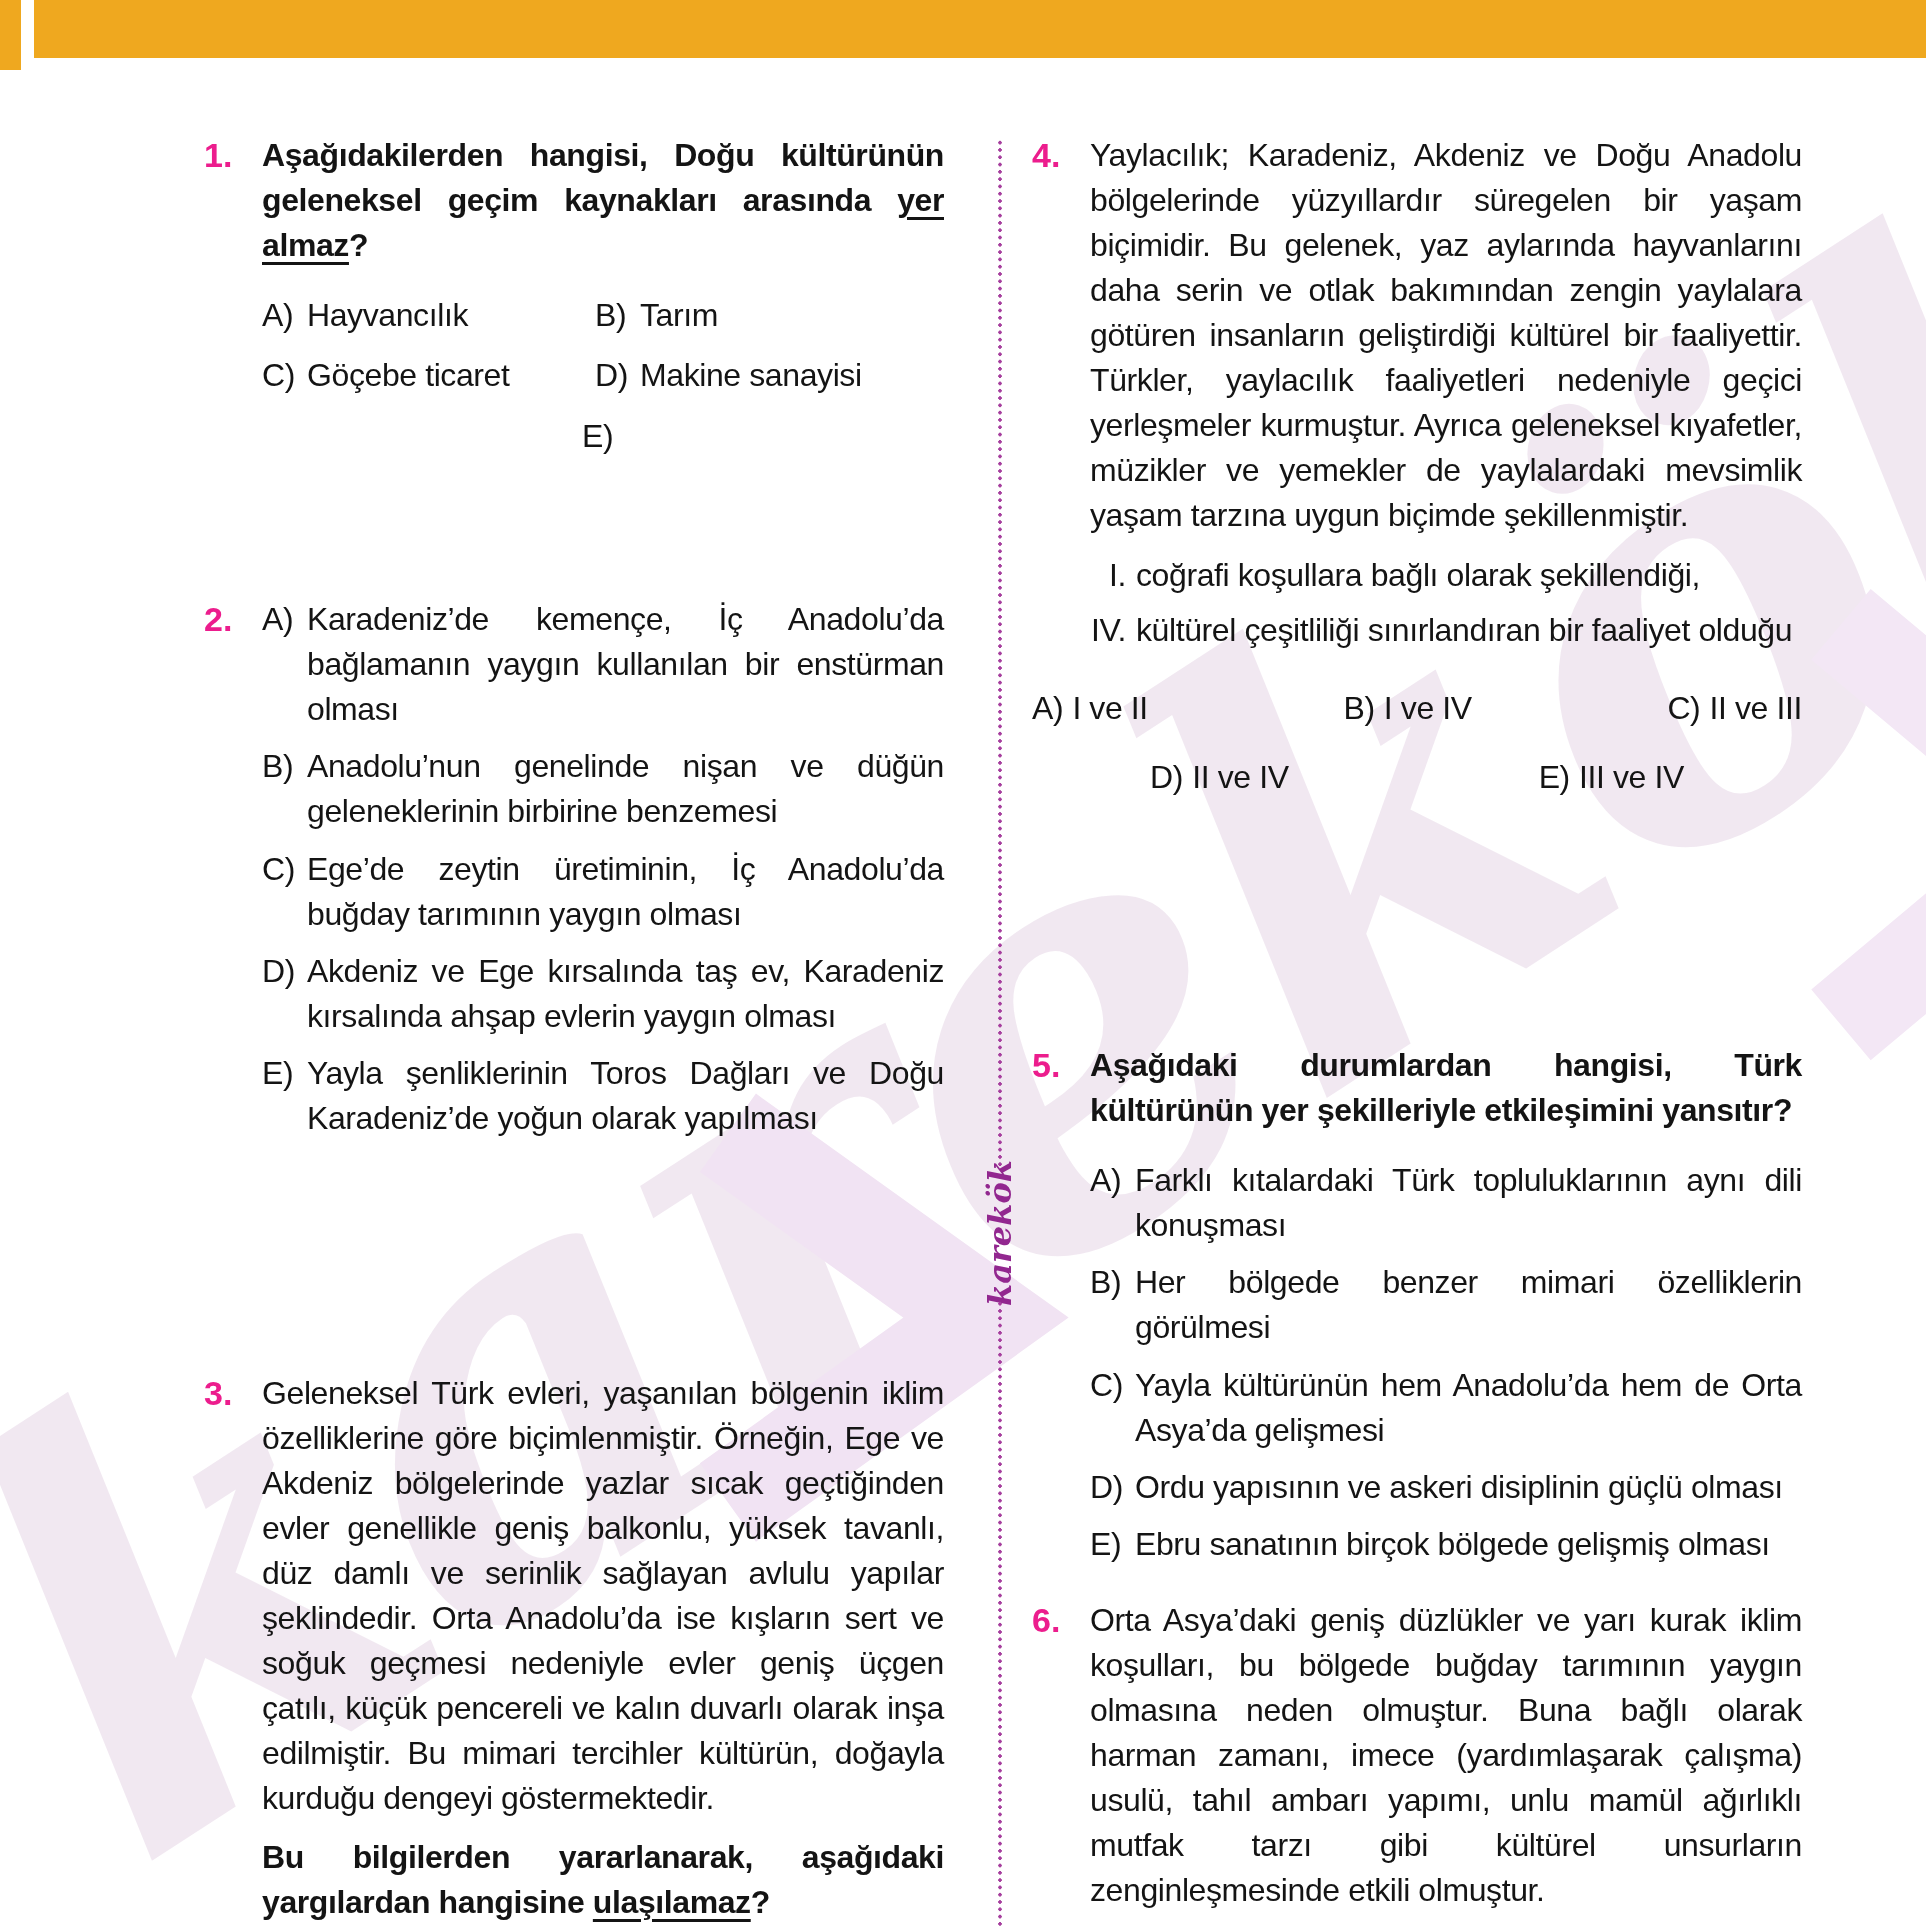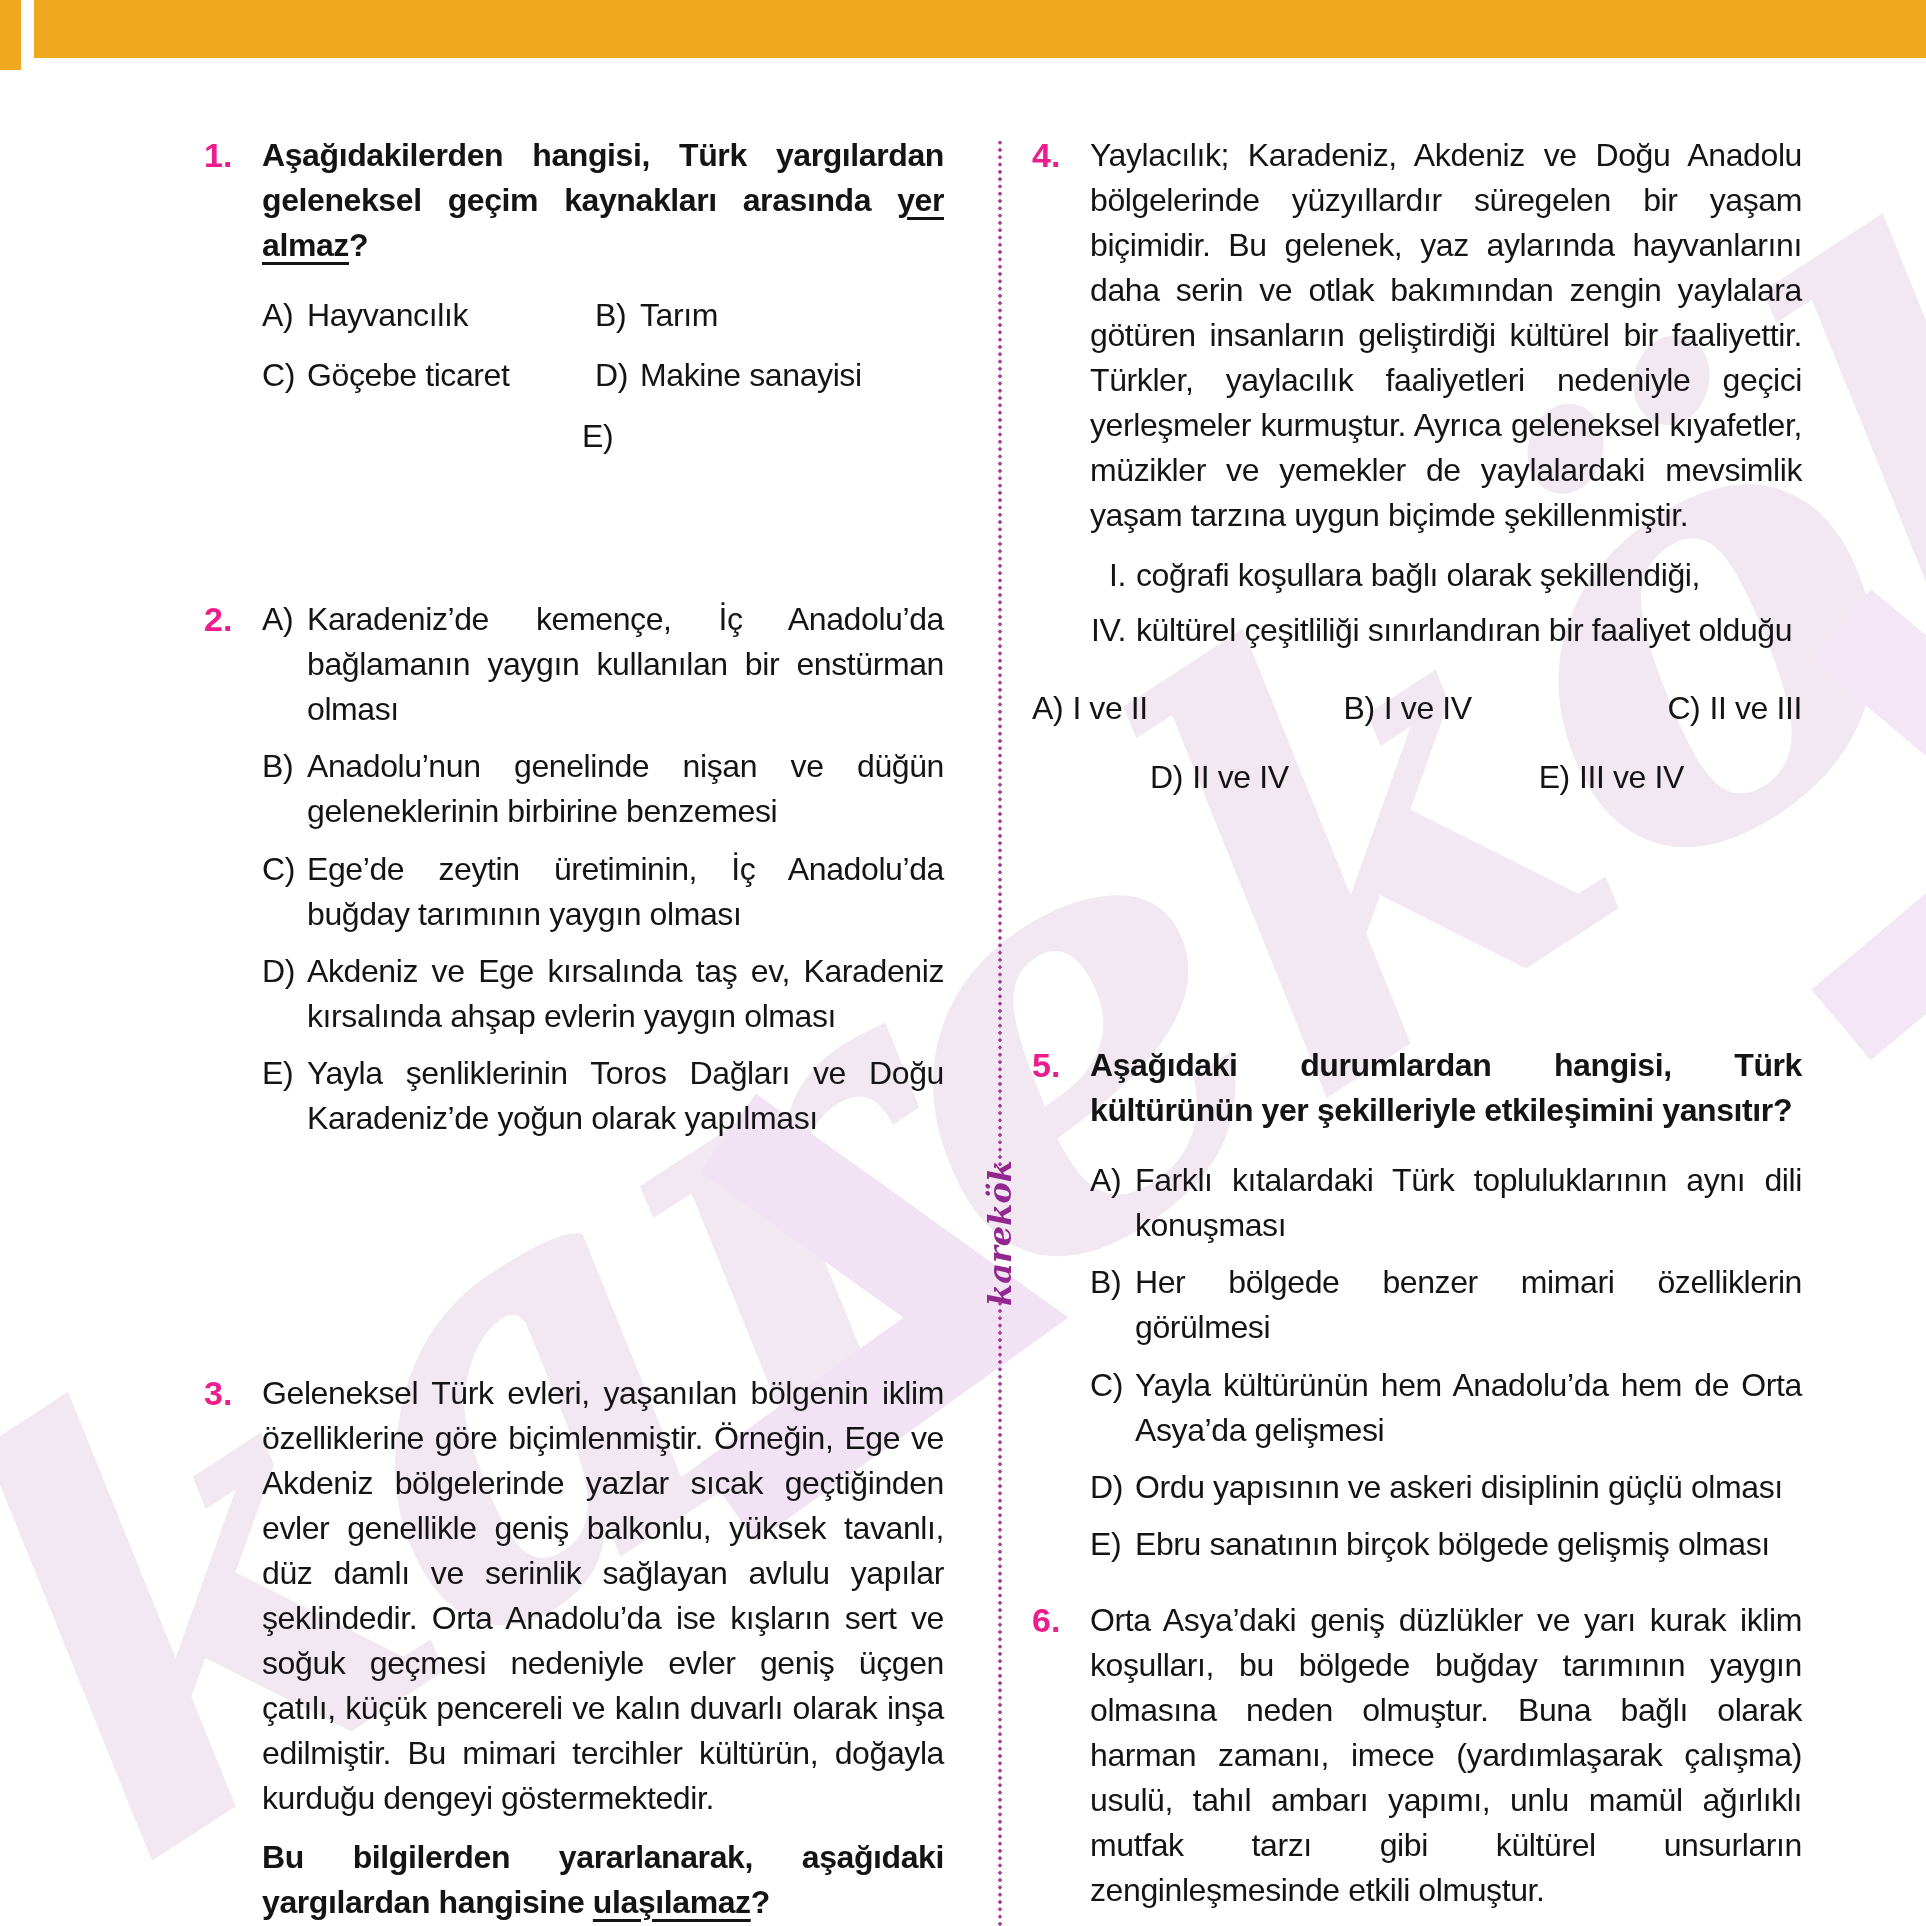--- a/index.html
+++ b/index.html
@@ -98,21 +98,21 @@
     <polyline points="4780,1620 5400,2140 4780,2660" fill="none" stroke="#f3e7f5" stroke-width="240"></polyline>
   </svg>
 
   <div class="dots" id="dots-top"></div>
   <div class="divlogo">karekök</div>
   <div class="dots" id="dots-bottom"></div>
 
   <article class="q" id="q1">
     <div class="qnum">1.</div>
     <div class="qbody">
-      <p class="stem"><span>Aşağıdakilerden hangisi, Türk yargılardan geleneksel geçim kaynakları arasında </span><span class="u">yer almaz</span><span>?</span></p>
+      <p class="stem"><span>Aşağıdakilerden hangisi, Doğu kültürünün geleneksel geçim kaynakları arasında </span><span class="u">yer almaz</span><span>?</span></p>
       <div class="grid2">
         <div class="opt">
             <span class="olabel">A)</span>
             <span class="otext">Hayvancılık</span>
           </div>
         <div class="opt">
             <span class="olabel">B)</span>
             <span class="otext">Tarım</span>
           </div>
         <div class="opt">

